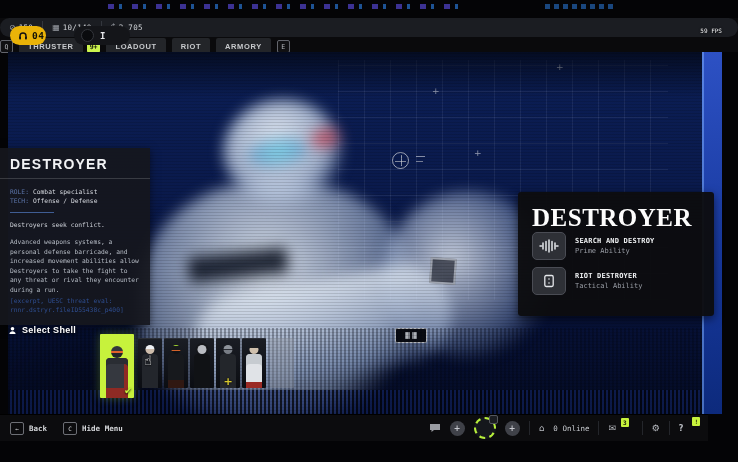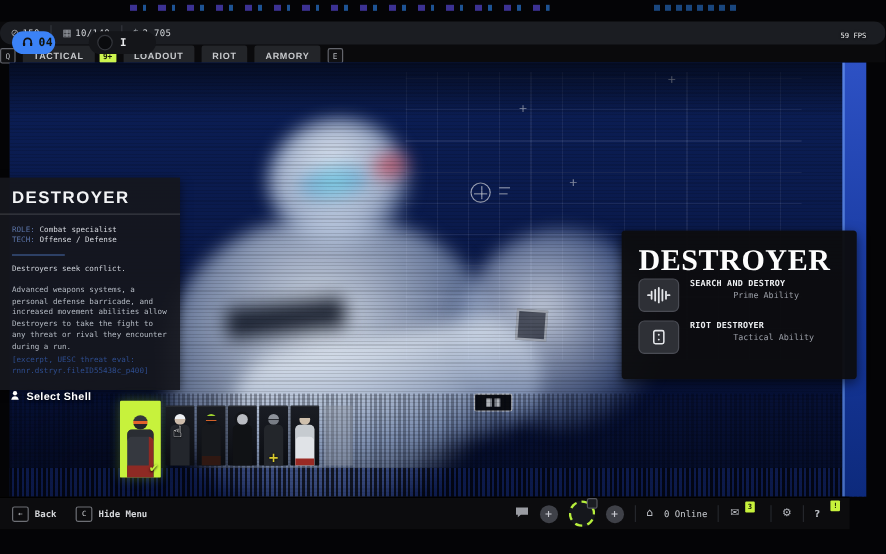--- a/index.html
+++ b/index.html
@@ -7,21 +7,21 @@
        font-family:"Liberation Sans",sans-serif;-webkit-font-smoothing:antialiased;}
   .abs{position:absolute;}
   
   .glitch1{left:108px;top:4px;width:350px;height:5px;opacity:.65;
     background:repeating-linear-gradient(90deg,#5a4adf 0 6px,transparent 6px 11px,#2b7de0 11px 14px,transparent 14px 24px);}
   .glitch2{left:545px;top:4px;width:70px;height:5px;opacity:.55;
     background:repeating-linear-gradient(90deg,#2b7de0 0 5px,transparent 5px 9px);}
   
   .topbar{left:0;top:18px;width:738px;height:34px;background:#0a0a0c;}
   .pill{position:absolute;height:19px;border-radius:10px;display:flex;align-items:center;}
-  .player-pill{left:10px;top:8px;width:36px;background:#3b82f6;gap:4px;padding:0 8px;box-sizing:border-box;text-align:right;}
+  .player-pill{left:10px;top:8px;width:36px;background:#eab308;gap:4px;padding:0 8px;box-sizing:border-box;text-align:right;}
   .player-pill .lvl{font:bold 9.5px "DejaVu Sans Mono",monospace;color:#101208;letter-spacing:.5px;}
   .rank-pill{left:74px;top:8px;width:56px;background:#141519;gap:6px;padding:0 7px;box-sizing:border-box;}
   .rank-circle{width:11px;height:11px;border-radius:50%;background:#0a0b0e;border:1px solid #34363c;}
   .rank-pill .rk{font:bold 9px "DejaVu Sans Mono",monospace;color:#e8e9ec;}
   .counters{left:136px;top:8px;height:19px;background:#1b1d22;border-radius:10px;display:flex;align-items:center;}
   .counter{display:flex;align-items:center;gap:3px;padding:0 9px;height:13px;border-right:1px solid #33363d;}
   .counter:last-child{border-right:none;}
   .counter .cicon{font:8px "DejaVu Sans",sans-serif;color:#9fa3aa;}
   .counter .cval{font:7.5px "DejaVu Sans Mono",monospace;color:#d3d6da;letter-spacing:.3px;}
   .nav{left:418px;top:8px;height:19px;display:flex;align-items:center;gap:6px;}
@@ -116,25 +116,25 @@
   .plus-marker{position:absolute;left:50%;bottom:0;transform:translateX(-50%);
     font:bold 11px "DejaVu Sans",sans-serif;color:#d8c92e;text-shadow:0 0 2px #000;}
   .equip-check{left:124px;top:385px;color:#c7f23c;font:bold 10px "DejaVu Sans",sans-serif;text-shadow:0 1px 2px #000;}
   .hand-cursor{left:144px;top:353px;font:13px "DejaVu Sans",sans-serif;color:#ffffff;
     text-shadow:0 0 2px #000,0 1px 1px #000;}
   
   .details{left:518px;top:192px;width:196px;box-sizing:border-box;background:rgba(12,12,15,.96);
     border-radius:3px;padding:12px 14px 14px;box-shadow:0 3px 10px rgba(0,0,0,.55);}
   .details-title{font:bold 25px "Liberation Serif",serif;color:#fdfdfd;letter-spacing:.5px;}
   .section-h{font:bold 7.5px "Liberation Sans",sans-serif;color:#eaebee;letter-spacing:1.1px;margin:11px 0 9px;}
-  .ability{display:flex;gap:9px;margin-bottom:7px;}
+  .ability{display:flex;align-items:center;gap:9px;margin-bottom:7px;}
   .tile{width:32px;height:26px;background:#2e3036;border:1px solid #4a4c54;border-radius:5px;
     display:flex;align-items:center;justify-content:center;flex:none;}
   .a-name{font:bold 7px "DejaVu Sans Mono",monospace;color:#eef0f2;letter-spacing:.2px;}
-  .a-type{font:7px "DejaVu Sans Mono",monospace;color:#999da5;margin-top:2px;margin-left:36px;}
+  .a-type{font:7px "DejaVu Sans Mono",monospace;color:#999da5;margin-top:2px;}
   
   .footer{left:0;top:414px;width:708px;height:26px;background:#0c0c0e;border-top:1px solid #000;}
   .f-left{position:absolute;left:10px;top:0;height:26px;display:flex;align-items:center;gap:16px;}
   .f-item{display:flex;align-items:center;gap:5px;}
   .f-key{width:12px;height:11px;border:1px solid #6d6f75;border-radius:2px;display:flex;align-items:center;
     justify-content:center;font:6px "DejaVu Sans Mono",monospace;color:#d5d7da;}
   .f-lab{font:bold 7.5px "DejaVu Sans Mono",monospace;color:#d5d7da;}
   .f-right{position:absolute;right:8px;top:0;height:26px;display:flex;align-items:center;gap:9px;}
   .vsep{width:1px;height:14px;background:#24262b;}
   .circ{width:15px;height:15px;border-radius:50%;background:#3f4148;display:flex;align-items:center;justify-content:center;
@@ -178,21 +178,21 @@
       <span class="cicon">▦</span>
       <span class="cval">10/140</span>
     </div>
     <div class="counter">
       <span class="cicon">$</span>
       <span class="cval">2,705</span>
     </div>
   </div>
   <div class="nav">
     <span class="keycap">Q</span>
-    <span class="tab">TACTICAL</span>
+    <span class="tab">THRUSTER</span>
     <span class="tab-badge">9+</span>
     <span class="tab">LOADOUT</span>
     <span class="tab">RIOT</span>
     <span class="tab">ARMORY</span>
     <span class="keycap">E</span>
   </div>
   <div class="abs fps">59 FPS</div>
 </div>
 
 <div class="abs photo">

